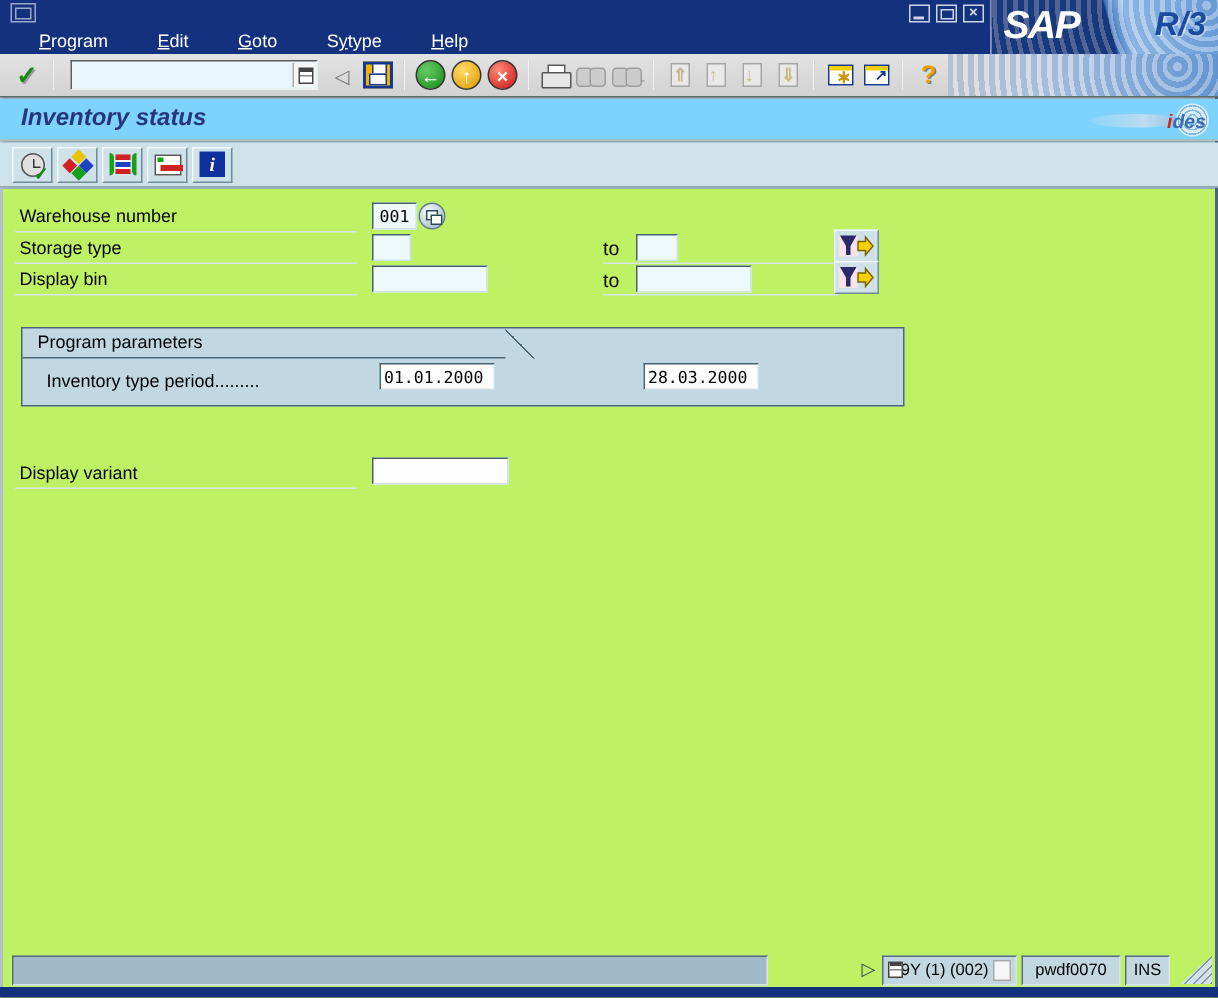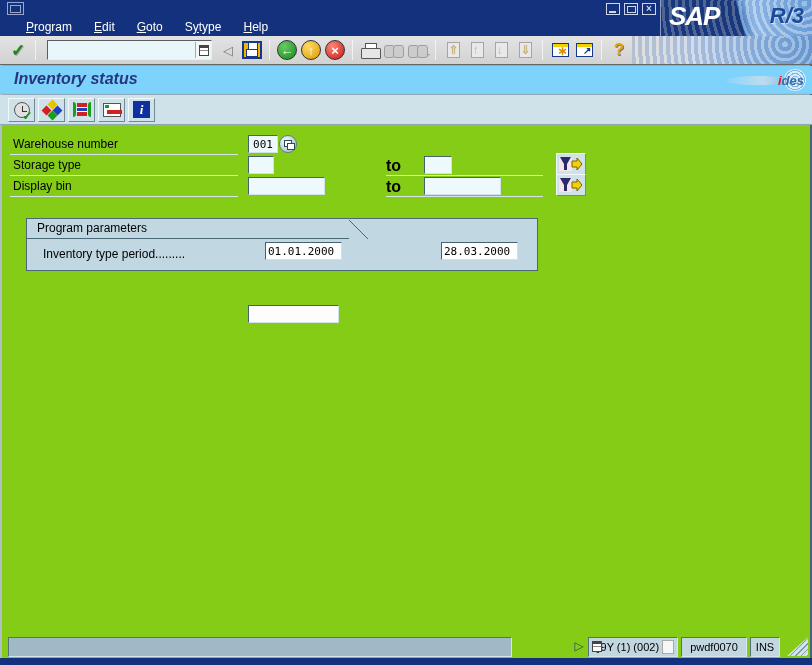--- a/index.html
+++ b/index.html
@@ -18,21 +18,21 @@
   .win-icon::after { content:""; position:absolute; left:2px; top:2px; width:9px; height:6px;
     border:1px solid #9aa8cc; }
   .win-controls { position:absolute; left:606px; top:3px; display:flex; gap:4px; }
   .wbtn { width:14px; height:12px; border:1px solid #cdd6ea; position:relative; background:#14317e; }
   .wbtn.min::after { content:""; position:absolute; left:2px; bottom:1px; width:7px; height:2px; background:#cdd6ea; }
   .wbtn.max::after { content:""; position:absolute; left:2px; top:2px; width:7px; height:5px; border:1px solid #cdd6ea; }
   .wbtn.close { color:#cdd6ea; font-size:10px; line-height:10px; text-align:center; font-weight:bold; }
 
   
   .menubar { position:absolute; left:0; top:18px; width:660px; height:18px; background:#14317e;
-    display:flex; gap:22px; padding-left:26px; align-items:center; }
+    display:flex; gap:33px; padding-left:26px; align-items:center; }
   .menu-item { color:#fff; font-size:12px; cursor:default; white-space:nowrap; }
   .menu-item u { text-decoration:underline; }
 
   
   .sap-logo { position:absolute; right:0; top:0; width:152px; height:36px;
     border-left:1px solid #8b9cc4;
     background:
       repeating-radial-gradient(circle at 95% 10%, rgba(255,255,255,.28) 0 3px, rgba(70,120,190,.18) 3px 7px),
       linear-gradient(75deg, #0d2a6e 0 52%, #4a7cc0 53%, #9cc2ea 60%, #6ea0d8 100%);
   }
@@ -125,38 +125,38 @@
   .alv::before { left:0; border-radius:0 3px 3px 0; } .alv::after { right:0; border-radius:3px 0 0 3px; }
   .alv .bars { position:absolute; left:4px; top:1px; width:10px; height:13px;
     background:linear-gradient(#d02020 0 30%, #fff 30% 38%, #2040c0 38% 64%, #fff 64% 72%, #d02020 72% 100%); }
   .screens { width:18px; height:14px; background:#fff; border:1px solid #555; position:relative; }
   .screens::before { content:""; position:absolute; left:1px; top:1px; width:4px; height:3px; background:#18a018; }
   .screens::after { content:""; position:absolute; left:3px; bottom:2px; width:15px; height:4px; background:#d02020; }
   .info-ic { width:17px; height:17px; background:#1030a0; color:#fff; font-family:"Liberation Serif",serif;
     font-style:italic; font-weight:bold; font-size:13px; display:flex; align-items:center; justify-content:center; }
 
   
-  .main { position:absolute; left:2px; top:126px; width:808px; height:532px; background:#84cc16; }
+  .main { position:absolute; left:2px; top:126px; width:808px; height:532px; background:#bef264; }
   .flabel { position:absolute; left:8px; width:228px; height:19px; font-size:12px; color:#000;
     padding-left:3px; border-bottom:1px solid #d4e6ec; line-height:17px; white-space:nowrap; }
-  .tolabel { position:absolute; left:384px; width:157px; height:19px; font-size:16px; color:#000;
-    border-bottom:1px solid #d4e6ec; line-height:17px;font-weight:bold; }
+  .tolabel { position:absolute; left:400px; width:157px; height:19px; font-size:13px; color:#000;
+    border-bottom:1px solid #d4e6ec; line-height:17px; }
   .sapfield { position:absolute; height:18px; background:#eef9fb; border:1px solid;
     border-color:#45626f #cfe2ea #cfe2ea #45626f; font-family:"DejaVu Sans Mono",monospace;
     font-size:11px; padding:1px 2px; color:#000; outline:none; }
   .sapfield.white { background:#fdfdfd; }
   .matchcode { position:absolute; left:277px; top:9px; width:18px; height:18px; border-radius:50%;
     background:radial-gradient(circle at 35% 30%, #f2f8fa, #9db8c6); border:1px solid #5f7d8c; }
   .matchcode::before { content:""; position:absolute; left:4px; top:4px; width:6px; height:5px; background:#fff; border:1px solid #2a4a58; }
   .matchcode::after { content:""; position:absolute; left:7px; top:7px; width:6px; height:5px; background:#fff; border:1px solid #2a4a58; }
   .msel-btn { position:absolute; left:554px; width:30px; height:22px; background:#cfe1e9;
     border:1px solid; border-color:#f2f9fb #6f8b98 #6f8b98 #f2f9fb;
     display:flex; align-items:center; justify-content:center; }
 
-  .groupbox { position:absolute; left:24px; top:92px; width:512px; height:53px; background:#c1d8e2;
+  .groupbox { position:absolute; left:12px; top:92px; width:589px; height:53px; background:#c1d8e2;
     border:1px solid #4a6876; }
   .grouptab { position:absolute; left:0; top:0; width:322px; height:20px; border-bottom:1px solid #4a6876;
     font-size:12px; line-height:19px; padding-left:10px; }
   .tab-diag { position:absolute; left:322px; top:0; width:20px; height:20px;
     background:linear-gradient(45deg, transparent calc(50% - 1px), #4a6876 calc(50% - 1px) calc(50% + 0px), transparent calc(50% + 0px)); }
   .grouplabel { position:absolute; left:16px; top:28px; font-size:12px; white-space:nowrap; }
 
   
   .statusbar { position:absolute; left:0; top:509px; width:808px; height:23px; }
   .st-sunk { position:absolute; height:20px; border:1px solid; border-color:#54707e #d6e6ec #d6e6ec #54707e;
@@ -346,20 +346,21 @@
     </div>
 
     <div class="groupbox">
       <div class="grouptab">Program parameters</div>
       <div class="tab-diag"></div>
       <div class="grouplabel">Inventory type period.........</div>
       <input class="sapfield white" style="left: 238px; top: 23px; width: 77px;" value="01.01.2000">
       <input class="sapfield white" style="left: 414px; top: 23px; width: 77px;" value="28.03.2000">
     </div>
 
+    <div class="flabel" style="top:181px;">Display variant</div>
     <input class="sapfield white" style="left: 246px; top: 179px; width: 91px;" value="">
 
     <div class="statusbar">
       <div class="st-sunk st-msg"></div>
       <div class="st-expand">▷</div>
       <div class="st-sunk st-sys">
         <span class="txt">Q9Y (1) (002)</span>
         <span class="mini-list" style="position:static; width:13px; height:14px; display:inline-block; border:1px solid #aaa;"></span>
       </div>
       <div class="st-sunk st-host">pwdf0070</div>

